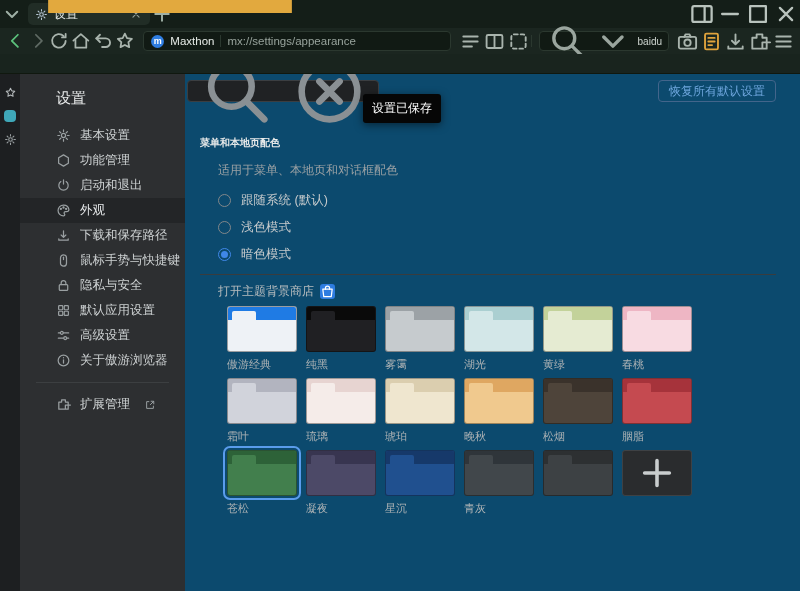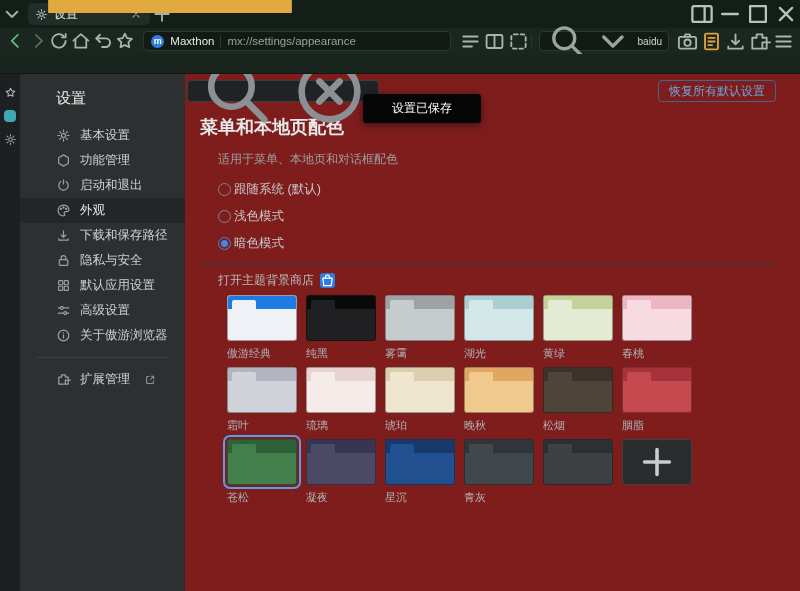--- a/index.html
+++ b/index.html
@@ -55,35 +55,35 @@
   .sidebar { width:165px; background:#2d2f31; display:flex; flex-direction:column; padding-top:12px; flex:none; }
   .sb-title { font-size:15px; color:#e8eaea; padding:3px 0 15px 36px; }
   .sb-item { height:25px; display:flex; align-items:center; gap:9px; padding-left:36px; font-size:12.5px; color:#ced2d3; cursor:pointer; white-space:nowrap; }
   .sb-item .ic { width:15px; height:15px; color:#9aa0a2; flex:none; }
   .sb-item .ic svg { width:15px; height:15px; }
   .sb-item.selected { background:#232527; color:#e4e7e8; }
   .sb-divider { border-top:1px solid #3c3f41; margin:9px 16px; }
   .sb-item .ext-ic { width:12px; height:12px; color:#9aa0a2; margin-left:5px; }
   .sb-item .ext-ic svg { width:12px; height:12px; }
 
-  .content { flex:1; background:#7f1d1d; position:relative; overflow:hidden; }
+  .content { flex:1; background:#0c4a6e; position:relative; overflow:hidden; }
   .content-top { height:34px; position:relative; }
   .search-box { position:absolute; left:2px; top:6px; width:192px; height:22px; background:#202224; border:1px solid #3b3e41; border-radius:4px; display:flex; align-items:center; padding:0 8px; gap:6px; }
   .search-box svg { width:13px; height:13px; color:#8a9094; flex:none; }
   .search-box input { flex:1; background:transparent; border:none; outline:none; color:#c9cdcf; font-size:12px; font-family:inherit; min-width:0; }
   .search-box input::placeholder { color:#7f858a; }
   .clear-ic { color:#6f7578; cursor:pointer; }
   .restore-btn { position:absolute; right:24px; top:6px; height:22px; padding:0 10px; background:transparent; border:1px solid #43658b; border-radius:4px; color:#6ea6dd; font-size:12px; display:flex; align-items:center; cursor:pointer; font-family:inherit; }
-  .toast { position:absolute; left:178px; top:20px; background:#060606; color:#ffffff; font-size:12px; padding:6px 29px; border-radius:3px; z-index:9; box-shadow:0 2px 8px rgba(0,0,0,.5); }
+  .toast { position:absolute; left:178px; top:20px; background:#060606; color:#ffffff; font-size:12px; padding:6px 9px; border-radius:3px; z-index:9; box-shadow:0 2px 8px rgba(0,0,0,.5); }
 
   .scroll { padding-left:15px; }
-  .section-title { font-size:18px; font-weight:bold; color:#e7e9e9; margin-top:7px; }
+  .section-title { font-size:10px; font-weight:bold; color:#e7e9e9; margin-top:28px; }
   .sub-note { margin:12px 0 0 18px; font-size:12px; color:#9ba1a4; }
   .radio-list { margin:8px 0 0 18px; }
-  .radio-row { height:27px; display:flex; align-items:center; gap:3px; font-size:12.5px; color:#c6cacc; cursor:pointer; }
+  .radio-row { height:27px; display:flex; align-items:center; gap:10px; font-size:12.5px; color:#c6cacc; cursor:pointer; }
   .radio { width:13px; height:13px; border-radius:50%; border:1.5px solid #81878a; position:relative; flex:none; }
   .radio.on { border-color:#3f87e8; }
   .radio.on::after { content:''; position:absolute; inset:2px; border-radius:50%; background:#3f87e8; }
   .hr { border-top:1px solid #393c3e; margin:6px 24px 0 0; }
   .store-row { margin:8px 0 0 18px; display:flex; align-items:center; gap:6px; font-size:12px; color:#b7bcbe; }
   .store-icon { width:15px; height:15px; border-radius:3px; background:#2e7ce0; color:#fff; display:flex; align-items:center; justify-content:center; cursor:pointer; }
   .store-icon svg { width:10px; height:10px; }
 
   .theme-grid { margin:6px 0 0 27px; display:grid; grid-template-columns:repeat(6,70px); gap:8px 9px; }
   .theme-card { width:70px; height:46px; border-radius:3px; position:relative; overflow:hidden; border:1px solid rgba(0,0,0,.35); cursor:pointer; }
@@ -372,20 +372,29 @@
               <svg viewBox="0 0 16 16" fill="none" stroke="currentColor" stroke-width="1.3" stroke-linecap="round" stroke-linejoin="round" style="width:100%;height:100%;display:block">
                 <path d="M8 3v6.5M5.5 7.5L8 10l2.5-2.5"></path>
                 <path d="M3 11.5V13h10v-1.5"></path>
               </svg>
             </span>
             <span>下载和保存路径</span>
           </div>
           <div class="sb-item">
             <span class="ic">
               <svg viewBox="0 0 16 16" fill="none" stroke="currentColor" stroke-width="1.3" stroke-linecap="round" stroke-linejoin="round" style="width:100%;height:100%;display:block">
+                <rect x="4.8" y="2" width="6.4" height="12" rx="3.2"></rect>
+                <path d="M8 4.5V7"></path>
+              </svg>
+            </span>
+            <span>鼠标手势与快捷键</span>
+          </div>
+          <div class="sb-item">
+            <span class="ic">
+              <svg viewBox="0 0 16 16" fill="none" stroke="currentColor" stroke-width="1.3" stroke-linecap="round" stroke-linejoin="round" style="width:100%;height:100%;display:block">
                 <rect x="3.5" y="7" width="9" height="6.2" rx="1"></rect>
                 <path d="M5.5 7V5.2a2.5 2.5 0 0 1 5 0V7"></path>
               </svg>
             </span>
             <span>隐私与安全</span>
           </div>
           <div class="sb-item">
             <span class="ic">
               <svg viewBox="0 0 16 16" fill="none" stroke="currentColor" stroke-width="1.3" stroke-linecap="round" stroke-linejoin="round" style="width:100%;height:100%;display:block">
                 <rect x="2.8" y="2.8" width="4.4" height="4.4" rx=".8"></rect>

